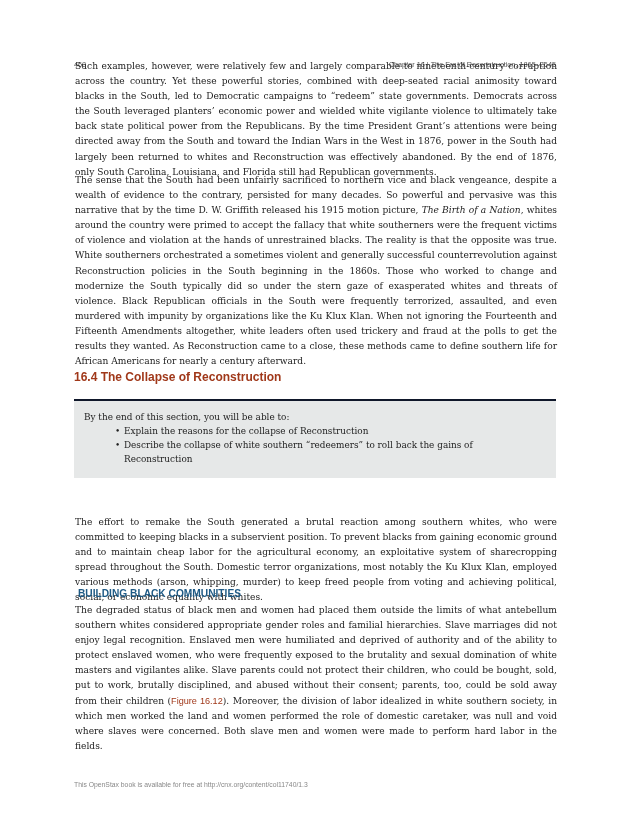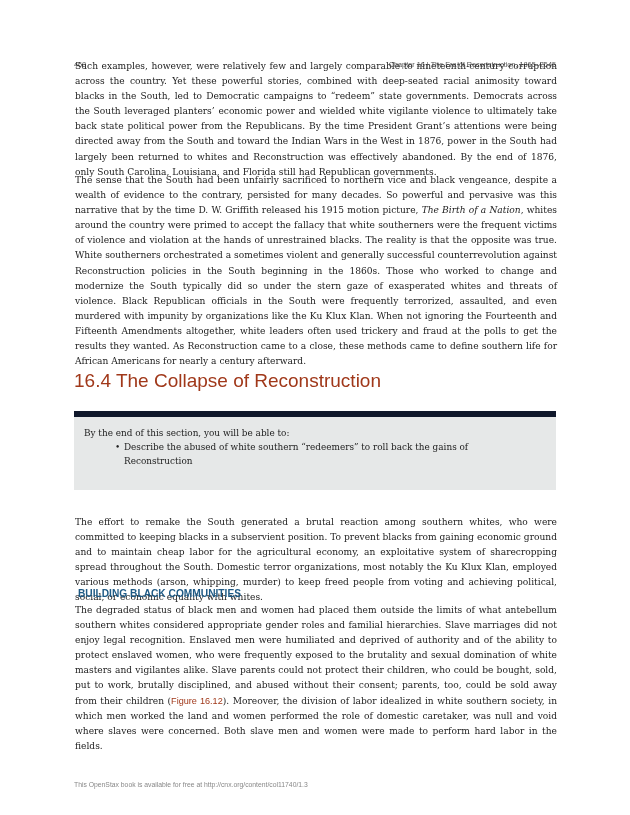--- a/index.html
+++ b/index.html
@@ -13,26 +13,26 @@
   .body-text {
     position: absolute; left: 74px; width: 482px;
     font-family: "DejaVu Serif", serif; font-size: 9.1px; line-height: 15.1px;
     color: #222; text-align: justify; margin: 1px;
   }
   .body-text em { }
   .p1 { top: 58px; }
   .p2 { top: 172px; }
   .section-title {
     position: absolute; left: 74px; top: 370px; margin: 0;
-    font-family: "Liberation Sans", sans-serif; font-weight: normal;
-    font-size: 19px; color: #a0381a; text-align: right;
+    font-family: "Liberation Sans", sans-serif; font-weight: bold;
+    font-size: 12px; color: #a0381a; text-align: right;
   }
   .objectives {
-    position: absolute; left: 74px; top: 411px; width: 482px; height: 79px;
-    background: #e6e8e8; border-top: 6px solid #0f172a; box-sizing: border-box;
+    position: absolute; left: 74px; top: 399px; width: 482px; height: 79px;
+    background: #e6e8e8; border-top: 2px solid #0f172a; box-sizing: border-box;
     font-family: "DejaVu Serif", serif; font-size: 8.9px; color: #222;
     padding: 9px 10px;
   }
   .objectives .intro { line-height: 14px; }
   .objectives ul { margin: 0; padding-left: 40px; list-style: none; }
   .objectives li { position: relative; line-height: 14px; width: 360px; }
   .objectives li::before { content: "•"; position: absolute; left: -9px; }
   .p3 { top: 514px; }
   .subhead {
     position: absolute; left: 74px; top: 584px; margin: 4px;
@@ -60,21 +60,22 @@
 
   <p class="body-text p1">Such examples, however, were relatively few and largely comparable to nineteenth-century corruption across the country. Yet these powerful stories, combined with deep-seated racial animosity toward blacks in the South, led to Democratic campaigns to “redeem” state governments. Democrats across the South leveraged planters’ economic power and wielded white vigilante violence to ultimately take back state political power from the Republicans. By the time President Grant’s attentions were being directed away from the South and toward the Indian Wars in the West in 1876, power in the South had largely been returned to whites and Reconstruction was effectively abandoned. By the end of 1876, only South Carolina, Louisiana, and Florida still had Republican governments.</p>
 
   <p class="body-text p2"><span>The sense that the South had been unfairly sacrificed to northern vice and black vengeance, despite a wealth of evidence to the contrary, persisted for many decades. So powerful and pervasive was this narrative that by the time D. W. Griffith released his 1915 motion picture, </span><em>The Birth of a Nation</em><span>, whites around the country were primed to accept the fallacy that white southerners were the frequent victims of violence and violation at the hands of unrestrained blacks. The reality is that the opposite was true. White southerners orchestrated a sometimes violent and generally successful counterrevolution against Reconstruction policies in the South beginning in the 1860s. Those who worked to change and modernize the South typically did so under the stern gaze of exasperated whites and threats of violence. Black Republican officials in the South were frequently terrorized, assaulted, and even murdered with impunity by organizations like the Ku Klux Klan. When not ignoring the Fourteenth and Fifteenth Amendments altogether, white leaders often used trickery and fraud at the polls to get the results they wanted. As Reconstruction came to a close, these methods came to define southern life for African Americans for nearly a century afterward.</span></p>
 
   <h2 class="section-title">16.4 The Collapse of Reconstruction</h2>
 
   <div class="objectives">
     <div class="intro">By the end of this section, you will be able to:</div>
     <ul>
-      <li>Describe the abused of white southern “redeemers” to roll back the gains of Reconstruction</li>
+      <li>Explain the reasons for the collapse of Reconstruction</li>
+      <li>Describe the collapse of white southern “redeemers” to roll back the gains of Reconstruction</li>
     </ul>
   </div>
 
   <p class="body-text p3">The effort to remake the South generated a brutal reaction among southern whites, who were committed to keeping blacks in a subservient position. To prevent blacks from gaining economic ground and to maintain cheap labor for the agricultural economy, an exploitative system of sharecropping spread throughout the South. Domestic terror organizations, most notably the Ku Klux Klan, employed various methods (arson, whipping, murder) to keep freed people from voting and achieving political, social, or economic equality with whites.</p>
 
   <h3 class="subhead">BUILDING BLACK COMMUNITIES</h3>
 
   <p class="body-text p4"><span>The degraded status of black men and women had placed them outside the limits of what antebellum southern whites considered appropriate gender roles and familial hierarchies. Slave marriages did not enjoy legal recognition. Enslaved men were humiliated and deprived of authority and of the ability to protect enslaved women, who were frequently exposed to the brutality and sexual domination of white masters and vigilantes alike. Slave parents could not protect their children, who could be bought, sold, put to work, brutally disciplined, and abused without their consent; parents, too, could be sold away from their children (</span><a class="figref">Figure 16.12</a><span>). Moreover, the division of labor idealized in white southern society, in which men worked the land and women performed the role of domestic caretaker, was null and void where slaves were concerned. Both slave men and women were made to perform hard labor in the fields.</span></p>
 
   <div class="footer">This OpenStax book is available for free at http://cnx.org/content/col11740/1.3</div>

